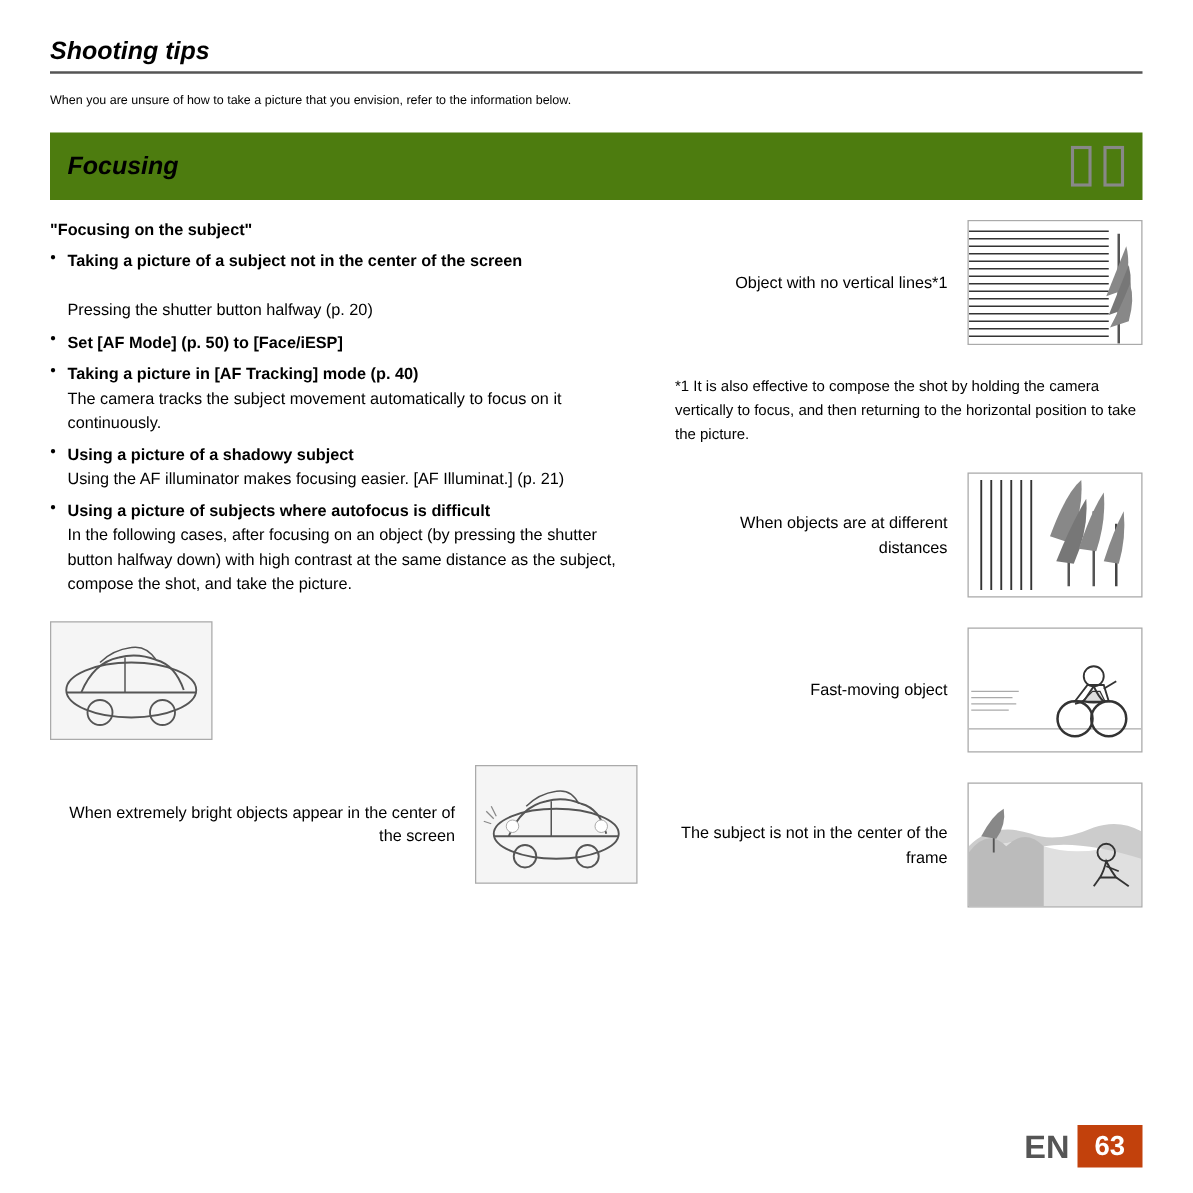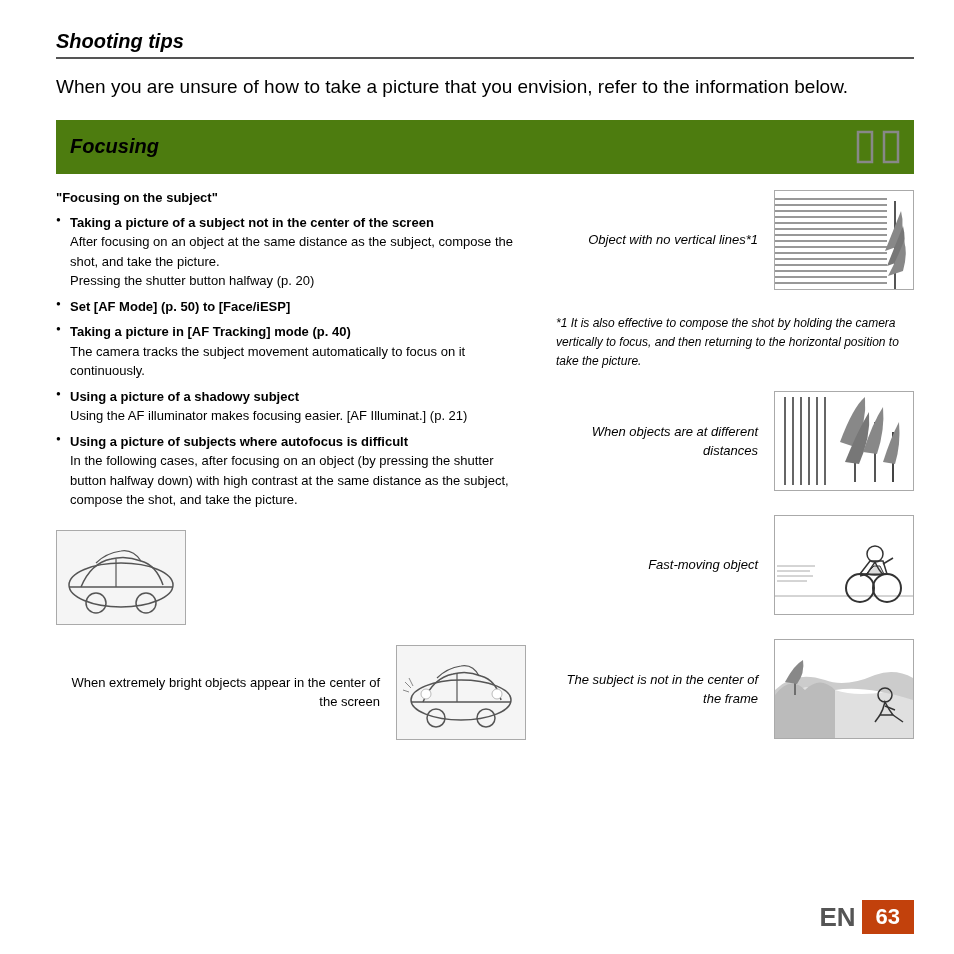--- a/index.html
+++ b/index.html
@@ -8,33 +8,33 @@
       font-size: 13px;
       background: #fff;
       color: #000;
       width: 954px;
       min-height: 954px;
       position: relative;
     }
     .page {
       width: 954px;
       min-height: 954px;
-      padding: 30px 40px 40px 56px;
+      padding: 30px 40px 40px 40px;
       position: relative;
     }
     .page-title {
       font-size: 20px;
       font-style: italic;
       font-weight: bold;
       border-bottom: 2px solid #555;
       padding-bottom: 4px;
       margin-bottom: 14px;
     }
     .intro-text {
-      font-size: 19px;
+      font-size: 10px;
       margin-bottom: 18px;
       line-height: 1.5;
     }
     .section-header {
       background: #4d7c0f;
       padding: 10px 14px;
       font-size: 20px;
       font-style: italic;
       font-weight: bold;
       display: flex;
@@ -47,21 +47,20 @@
       gap: 0;
     }
     .left-col {
       width: 490px;
       padding-right: 20px;
       flex-shrink: 0;
     }
     .right-col {
       flex: 1;
       padding-left: 10px;
-      font-style: italic;
     }
     .subheading {
       font-weight: bold;
       font-size: 13px;
       margin-bottom: 8px;
     }
     .bullet-list {
       list-style: none;
       padding: 0;
     }
@@ -181,21 +180,21 @@
 
   <div class="two-col">
 
     <div class="left-col">
       <div class="subheading">"Focusing on the subject"</div>
 
       <ul class="bullet-list">
 
         <li>
           <span class="bullet-bold">Taking a picture of a subject not in the center of the screen</span><br>
-          <span>After focusing on an object at the same distance as the subject, compose the shot, and take the picture.</span><br>
+          <br>
           <span>Pressing the shutter button halfway (p. 20)</span>
         </li>
 
         <li>
           <span class="bullet-bold">Set [AF Mode] (p. 50) to [Face/iESP]</span>
         </li>
 
         <li>
           <span class="bullet-bold">Taking a picture in [AF Tracking] mode (p. 40)</span><br>
           <span>The camera tracks the subject movement automatically to focus on it continuously.</span>

